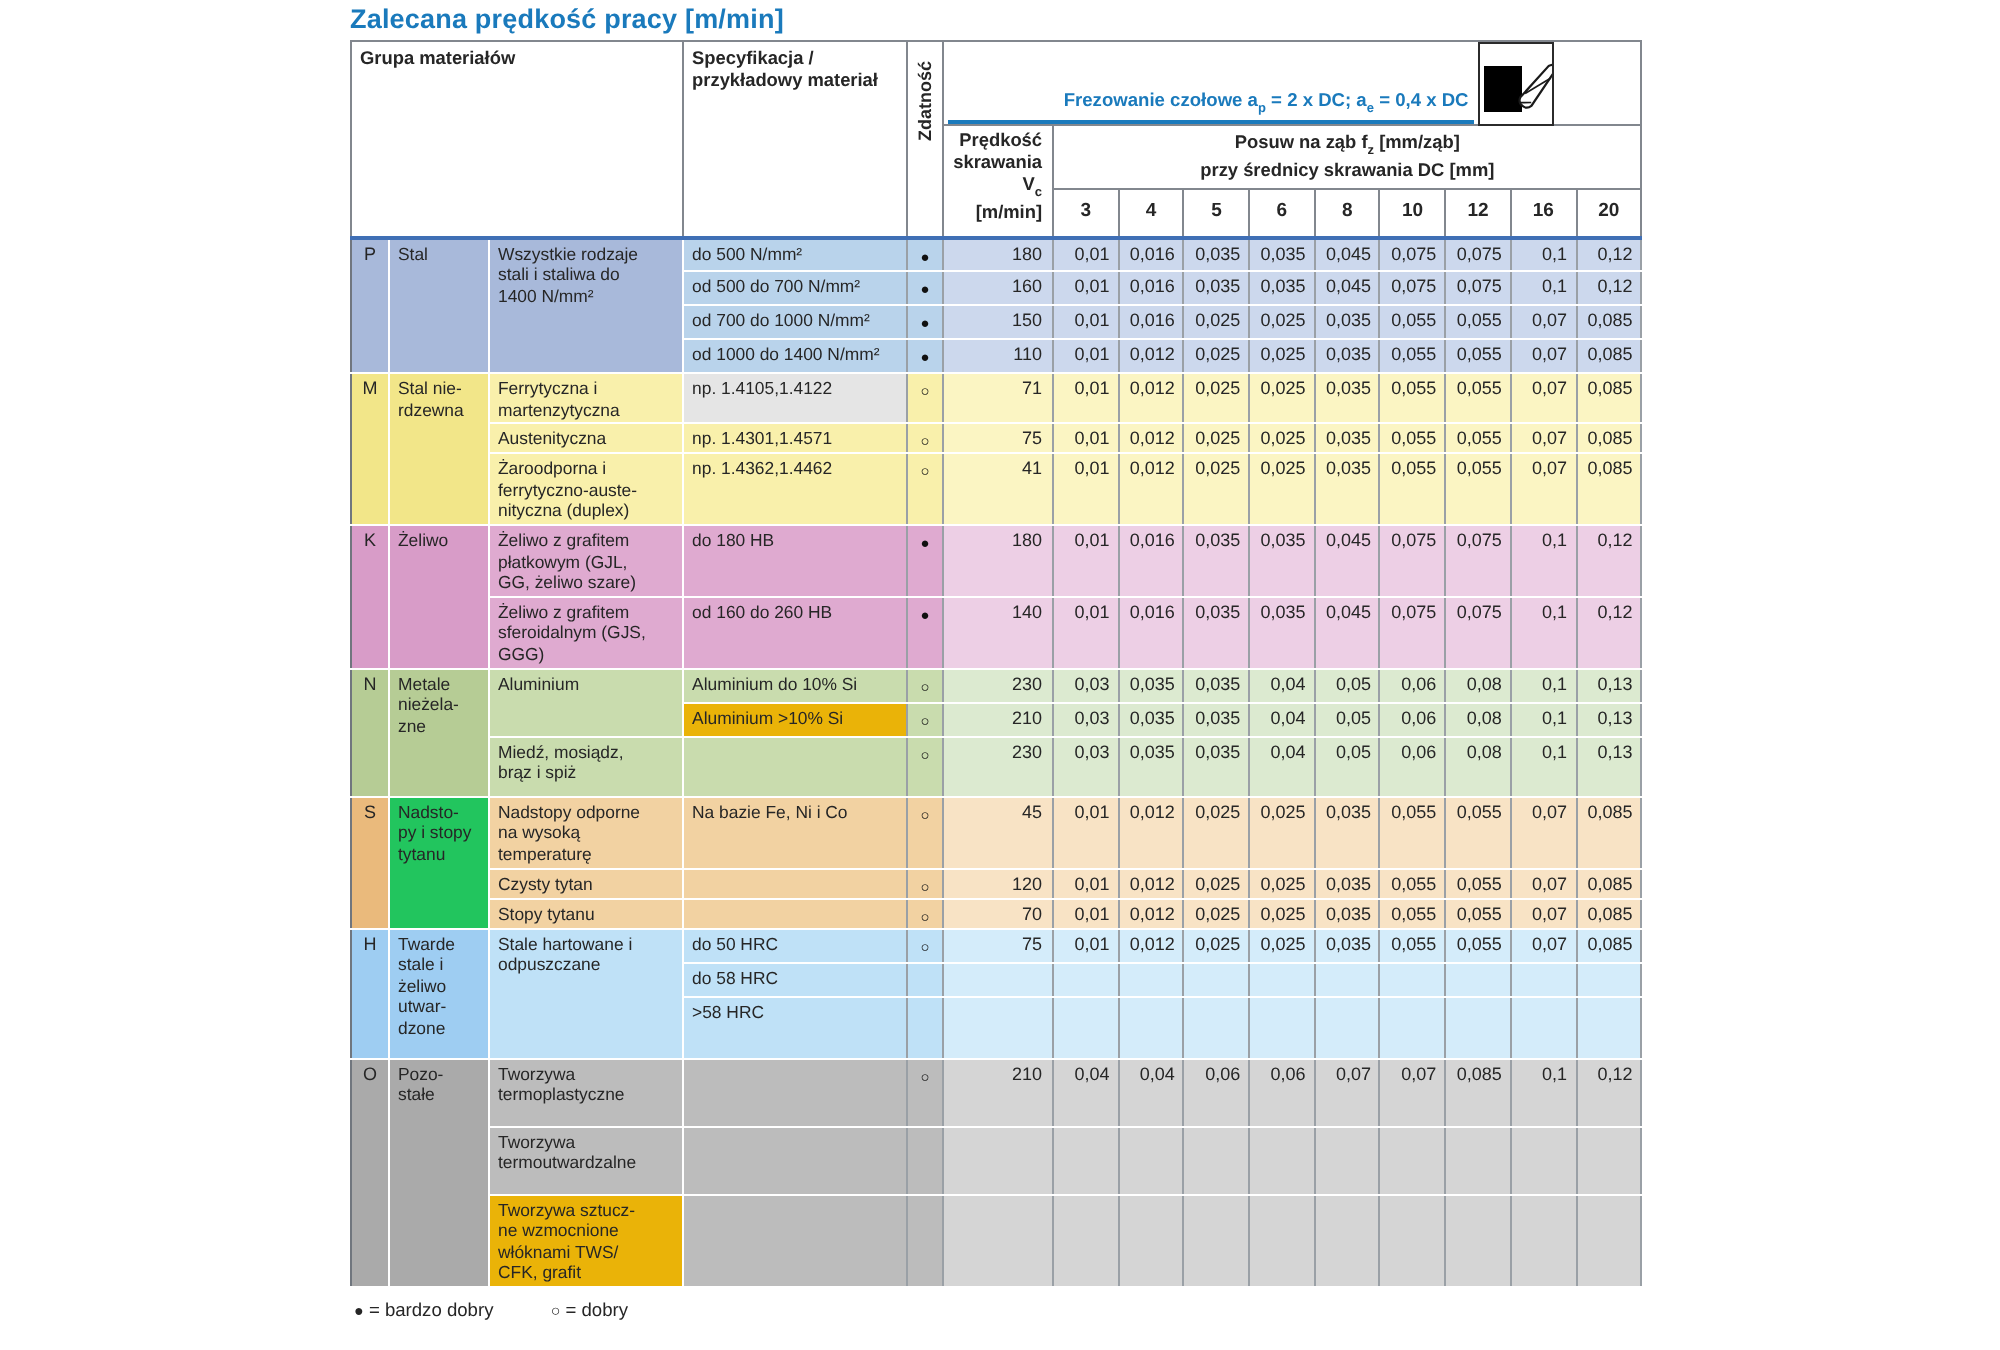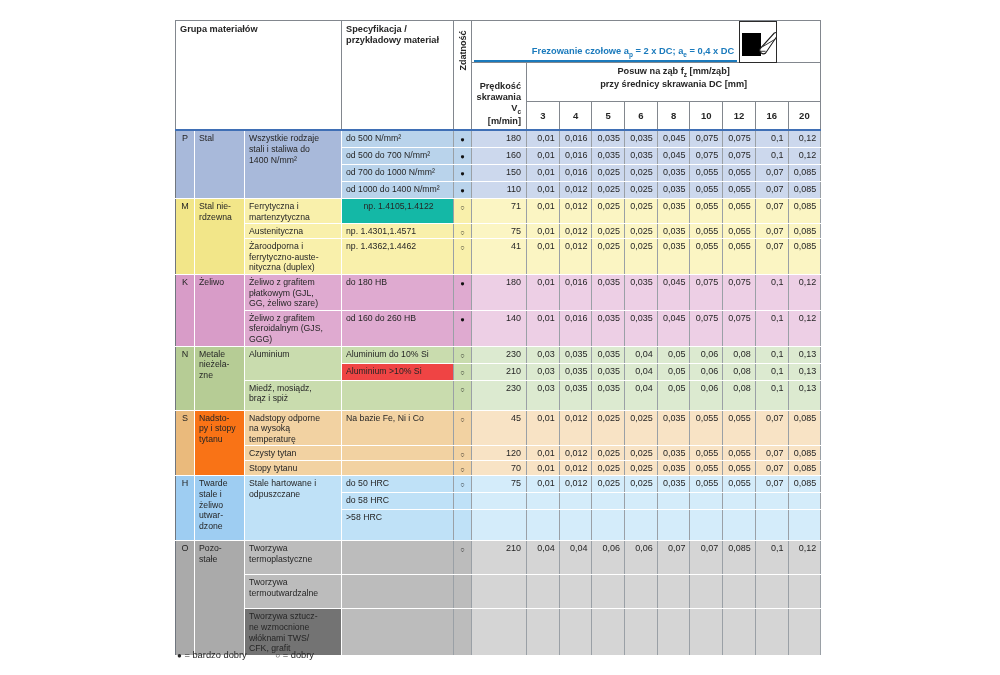--- a/index.html
+++ b/index.html
@@ -22,21 +22,21 @@
   .th-zdat { position:relative; padding:0; }
   .th-zdat .vert { position:absolute; left:-14px; top:24px; width:46px; text-align:center;
                    transform:rotate(-90deg); font-size:9px; white-space:nowrap; }
   .th-milling { position:relative; padding:0; }
   .milling-text { position:absolute; right:86px; bottom:3px; color:var(--accent);
                   font-size:9.3px; white-space:nowrap; }
   .milling-rule { position:absolute; left:2px; right:83px; bottom:0; height:0;
                   border-bottom:2px solid var(--accent); }
   .milling-icon { position:absolute; right:43px; top:0; width:38px; height:42px;
                   background:#fff; border:1px solid #2b2b2b; }
-  .th-vc { text-align:right; padding:18px 5px 2px 2px; font-size:9.2px; }
+  .th-vc { text-align:right; padding:2px 5px 2px 2px; font-size:9.2px; }
   .th-posuw { text-align:center; padding-top:3px; font-size:9.2px; }
   .th-diam { text-align:center; font-size:9.5px; vertical-align:middle; padding:2px 0; }
   sub { font-size:6.5px; }
 
   tbody td { border-right:1px solid var(--grid); border-bottom:1px solid #fff; }
   tbody tr:first-child td { border-top:2px solid var(--sep); }
   td.cell-letter, td.cell-group, td.cell-subgroup { border-right-color:#fff; }
   td.cell-letter { text-align:center; font-size:9px; padding-top:2px; }
   td.cell-group  { padding:2px 2px 1px 4px; }
   td.cell-subgroup { padding:2px 2px 1px 4px; }
@@ -48,20 +48,21 @@
 
   .legend { position:absolute; left:177px; top:650px; font-size:9.3px; }
   .leg-item { margin-right:26px; }
   .leg-sym { font-size:8px; }
 </style>
 </head>
 <body>
 
 <div class="page">
 
+  <div class="page-title">Zalecana prędkość pracy [m/min]</div>
 
   <table class="main">
     <colgroup>
       <col style="width:19px">
         <col style="width:50px">
         <col style="width:97px">
       <col style="width:112px">
         <col style="width:18px">
         <col style="width:55px">
       <col style="width:32.7px">
@@ -186,21 +187,21 @@
           <td class="cell-val" style="background: rgb(204, 216, 237);">0,055</td>
           <td class="cell-val" style="background: rgb(204, 216, 237);">0,07</td>
           <td class="cell-val" style="background: rgb(204, 216, 237);">0,085</td>
         </tr>
         <tr style="height: 22px;">
           <td class="cell-letter pre" rowspan="3" style="background: rgb(242, 230, 137);">M</td>
           <td class="cell-group pre" rowspan="3" style="background: rgb(242, 230, 137);">Stal nie-
 rdzewna</td>
           <td class="cell-subgroup pre" style="background: rgb(249, 240, 171);">Ferrytyczna i
 martenzytyczna</td>
-          <td class="cell-spec" style="background: #14b8a6; text-align: center;">np. 1.4105,1.4122</td>
+          <td class="cell-spec" style="background: #e5e5e5;">np. 1.4105,1.4122</td>
           <td class="cell-rating" style="background: rgb(249, 240, 171);">○</td>
           <td class="cell-vc" style="background: rgb(251, 245, 195);">71</td>
           <td class="cell-val" style="background: rgb(251, 245, 195);">0,01</td>
           <td class="cell-val" style="background: rgb(251, 245, 195);">0,012</td>
           <td class="cell-val" style="background: rgb(251, 245, 195);">0,025</td>
           <td class="cell-val" style="background: rgb(251, 245, 195);">0,025</td>
           <td class="cell-val" style="background: rgb(251, 245, 195);">0,035</td>
           <td class="cell-val" style="background: rgb(251, 245, 195);">0,055</td>
           <td class="cell-val" style="background: rgb(251, 245, 195);">0,055</td>
           <td class="cell-val" style="background: rgb(251, 245, 195);">0,07</td>
@@ -287,21 +288,21 @@
           <td class="cell-val" style="background: rgb(220, 234, 208);">0,035</td>
           <td class="cell-val" style="background: rgb(220, 234, 208);">0,035</td>
           <td class="cell-val" style="background: rgb(220, 234, 208);">0,04</td>
           <td class="cell-val" style="background: rgb(220, 234, 208);">0,05</td>
           <td class="cell-val" style="background: rgb(220, 234, 208);">0,06</td>
           <td class="cell-val" style="background: rgb(220, 234, 208);">0,08</td>
           <td class="cell-val" style="background: rgb(220, 234, 208);">0,1</td>
           <td class="cell-val" style="background: rgb(220, 234, 208);">0,13</td>
         </tr>
         <tr style="height: 17px;">
-          <td class="cell-spec" style="background: #ef4444;">Aluminium &gt;10% Si</td>
+          <td class="cell-spec" style="background: #eab308;">Aluminium &gt;10% Si</td>
           <td class="cell-rating" style="background: rgb(201, 220, 174);">○</td>
           <td class="cell-vc" style="background: rgb(220, 234, 208);">210</td>
           <td class="cell-val" style="background: rgb(220, 234, 208);">0,03</td>
           <td class="cell-val" style="background: rgb(220, 234, 208);">0,035</td>
           <td class="cell-val" style="background: rgb(220, 234, 208);">0,035</td>
           <td class="cell-val" style="background: rgb(220, 234, 208);">0,04</td>
           <td class="cell-val" style="background: rgb(220, 234, 208);">0,05</td>
           <td class="cell-val" style="background: rgb(220, 234, 208);">0,06</td>
           <td class="cell-val" style="background: rgb(220, 234, 208);">0,08</td>
           <td class="cell-val" style="background: rgb(220, 234, 208);">0,1</td>
@@ -318,21 +319,21 @@
           <td class="cell-val" style="background: rgb(220, 234, 208);">0,035</td>
           <td class="cell-val" style="background: rgb(220, 234, 208);">0,04</td>
           <td class="cell-val" style="background: rgb(220, 234, 208);">0,05</td>
           <td class="cell-val" style="background: rgb(220, 234, 208);">0,06</td>
           <td class="cell-val" style="background: rgb(220, 234, 208);">0,08</td>
           <td class="cell-val" style="background: rgb(220, 234, 208);">0,1</td>
           <td class="cell-val" style="background: rgb(220, 234, 208);">0,13</td>
         </tr>
         <tr style="height: 34px;">
           <td class="cell-letter pre" rowspan="3" style="background: rgb(234, 186, 124);">S</td>
-          <td class="cell-group pre" rowspan="3" style="background: #f97316;">Nadsto-
+          <td class="cell-group pre" rowspan="3" style="background: #22c55e;">Nadsto-
 py i stopy
 tytanu</td>
           <td class="cell-subgroup pre" style="background: rgb(242, 210, 162);">Nadstopy odporne
 na wysoką
 temperaturę</td>
           <td class="cell-spec" style="background: rgb(242, 210, 162);">Na bazie Fe, Ni i Co</td>
           <td class="cell-rating" style="background: rgb(242, 210, 162);">○</td>
           <td class="cell-vc" style="background: rgb(248, 227, 197);">45</td>
           <td class="cell-val" style="background: rgb(248, 227, 197);">0,01</td>
           <td class="cell-val" style="background: rgb(248, 227, 197);">0,012</td>
@@ -453,21 +454,21 @@
           <td class="cell-val" style="background: rgb(213, 213, 213);"></td>
           <td class="cell-val" style="background: rgb(213, 213, 213);"></td>
           <td class="cell-val" style="background: rgb(213, 213, 213);"></td>
           <td class="cell-val" style="background: rgb(213, 213, 213);"></td>
           <td class="cell-val" style="background: rgb(213, 213, 213);"></td>
           <td class="cell-val" style="background: rgb(213, 213, 213);"></td>
           <td class="cell-val" style="background: rgb(213, 213, 213);"></td>
           <td class="cell-val" style="background: rgb(213, 213, 213);"></td>
         </tr>
         <tr style="height: 43px;">
-          <td class="cell-subgroup pre" style="background: #737373;">Tworzywa sztucz-
+          <td class="cell-subgroup pre" style="background: #eab308;">Tworzywa sztucz-
 ne wzmocnione
 włóknami TWS/
 CFK, grafit</td>
           <td class="cell-spec" style="background: rgb(188, 188, 188);"></td>
           <td class="cell-rating" style="background: rgb(188, 188, 188);"></td>
           <td class="cell-vc" style="background: rgb(213, 213, 213);"></td>
           <td class="cell-val" style="background: rgb(213, 213, 213);"></td>
           <td class="cell-val" style="background: rgb(213, 213, 213);"></td>
           <td class="cell-val" style="background: rgb(213, 213, 213);"></td>
           <td class="cell-val" style="background: rgb(213, 213, 213);"></td>

